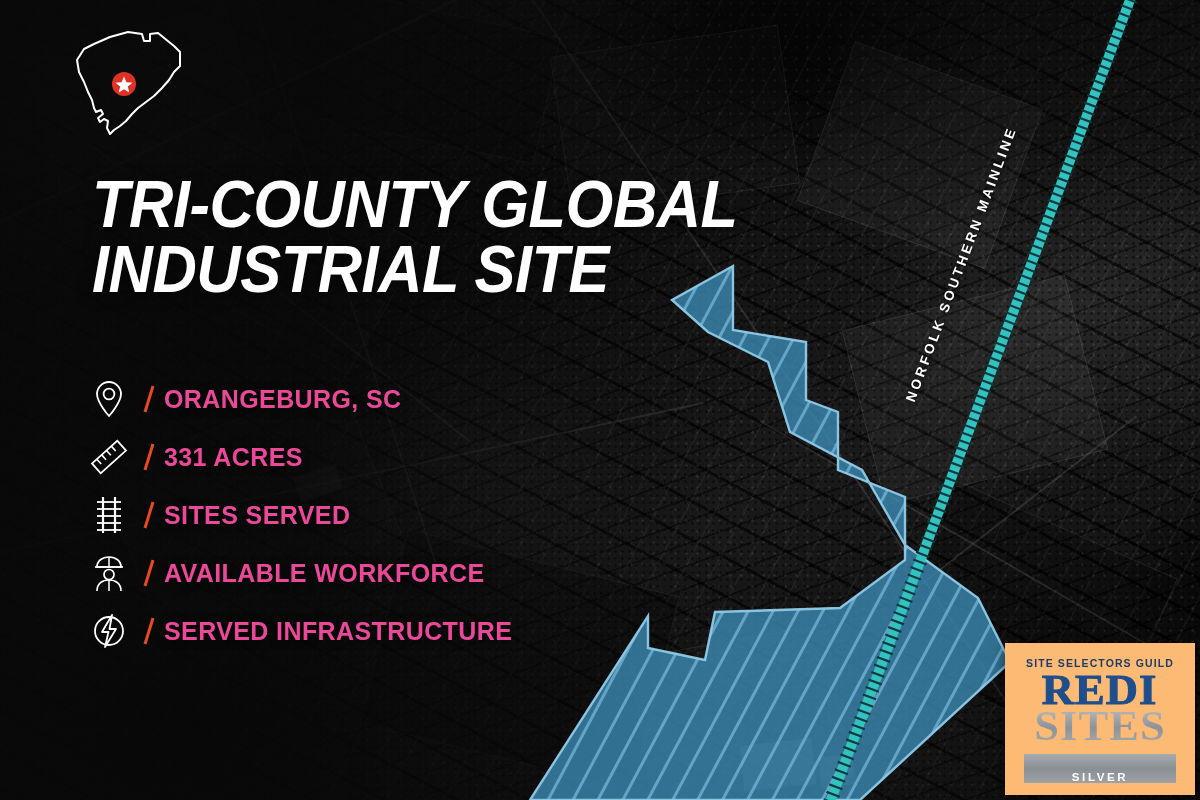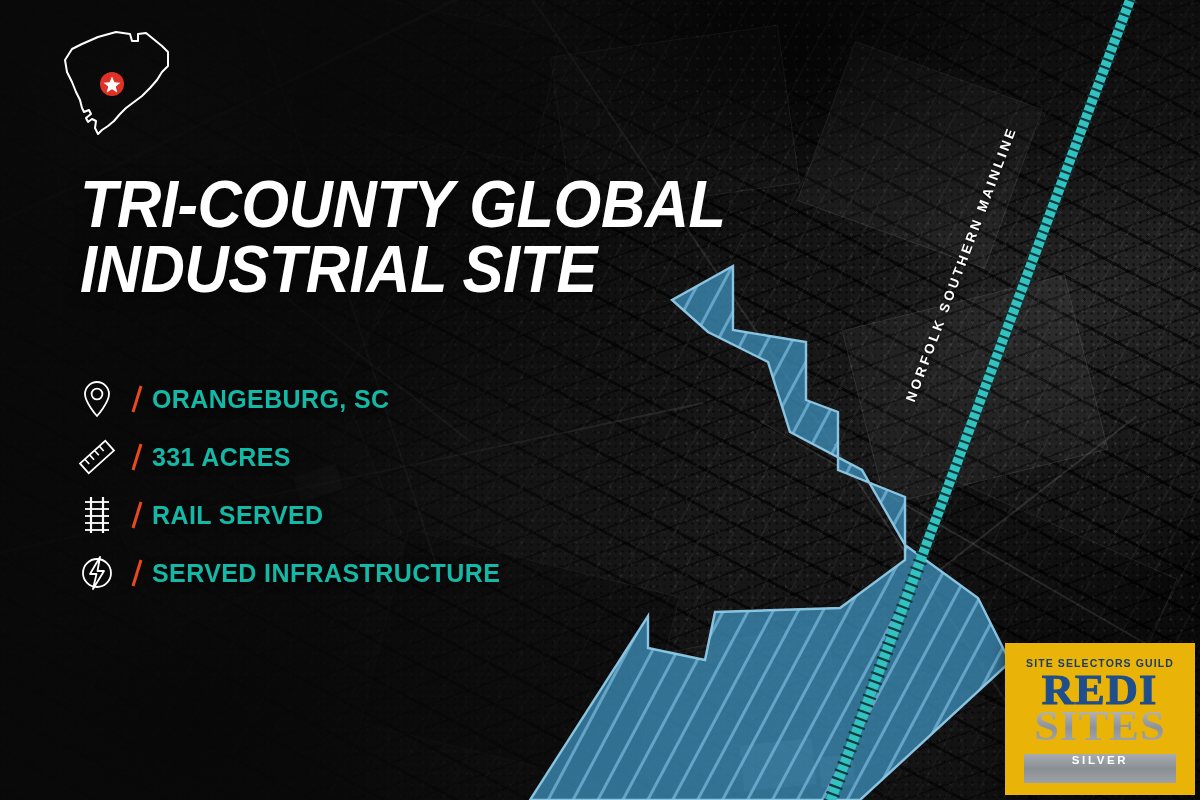--- a/index.html
+++ b/index.html
@@ -93,21 +93,21 @@
     font-family:"Liberation Sans", sans-serif;
     font-size:13.5px; font-weight:700;
     letter-spacing:3.1px;
     white-space:nowrap;
     transform-origin:left top;
     transform:rotate(-69.5deg) translate(-340px, 0px);
     text-shadow:0 1px 4px rgba(0,0,0,0.85);
   }
 
   
-  #content { position:absolute; left:0; top:0; width:760px; height:600px; }
+  #content { position:absolute; left:12px; top:0; width:760px; height:600px; }
 
   
   #state-locator { position:absolute; left:58px; top:22px; width:130px; height:120px; }
 
   
   #headline {
     position:absolute; left:80px; top:172px; width:680px;
     color:#ffffff;
     font-family:"Liberation Sans", sans-serif;
     font-weight:700; font-style:italic;
@@ -120,33 +120,33 @@
 
   
   #feature-list { position:absolute; left:72px; top:370px; width:640px; }
   .feature-row { display:flex; align-items:center; height:58px; margin-bottom:0px; }
   .feature-icon { width:50px; min-width:50px; height:46px; display:flex; align-items:center; justify-content:center; }
   .feature-slash {
     width:30px; min-width:30px; display:flex; align-items:center; justify-content:center;
   }
   .feature-slash svg { display:block; }
   .feature-label {
-    color:#14b8a6;
+    color:#ec4899;
     font-family:"Liberation Sans", sans-serif;
     font-weight:700; font-size:25px;
     letter-spacing:0.4px;
     white-space:nowrap;
     text-shadow:0 1px 8px rgba(0,0,0,0.7);
   }
 
   
   #redi-badge {
     position:absolute; right:5px; bottom:5px;
     width:190px; height:152px;
-    background:#eab308;
+    background:#fdba74;
     display:flex; flex-direction:column; align-items:center;
     padding:14px 12px 12px 12px;
     box-shadow:0 2px 14px rgba(0,0,0,0.55);
   }
   #badge-guild {
     font-family:"Liberation Sans", sans-serif;
     font-size:10.5px; font-weight:700; letter-spacing:1.1px;
     color:#1b3d68; white-space:nowrap; margin-bottom:2px;
   }
   #badge-redi {
@@ -160,21 +160,21 @@
     font-family:"Liberation Serif", serif;
     font-size:42px; font-weight:700; letter-spacing:1px; line-height:0.92;
     background:linear-gradient(180deg, #b8bcc0 0%, #8d9298 55%, #a7abaf 100%);
     -webkit-background-clip:text; background-clip:text; color:transparent;
     transform:scaleX(1.06); transform-origin:center;
     margin-top:-3px;
   }
   #badge-silver-bar {
     margin-top:9px; width:152px; height:36px;
     background:linear-gradient(180deg, #a8acb0 0%, #8a8f94 50%, #9ea2a6 100%);
-    display:flex; align-items:flex-start; justify-content:center;
+    display:flex; align-items:flex-end; justify-content:center;
   }
   #badge-silver-text {
     font-family:"Liberation Sans", sans-serif;
     font-size:11.5px; font-weight:700; letter-spacing:2.6px; color:#ffffff;
   }
 </style>
 </head>
 <body>
 
 <div id="map-stage">
@@ -417,23 +417,41 @@
           <line x1="3" y1="21" x2="27" y2="21" stroke="#ffffff" stroke-width="1.8"></line>
           <line x1="3" y1="28" x2="27" y2="28" stroke="#ffffff" stroke-width="1.8"></line>
           <line x1="3" y1="35" x2="27" y2="35" stroke="#ffffff" stroke-width="1.8"></line>
         </svg>
       </span>
       <span class="feature-slash">
         <svg width="14" height="32" viewBox="0 0 14 32">
             <line x1="11" y1="3" x2="3" y2="29" stroke="#e8491f" stroke-width="3"></line>
           </svg>
       </span>
-      <span class="feature-label">RAIL SERVED</span>
+      <span class="feature-label">SITES SERVED</span>
     </div>
 
+    <div class="feature-row">
+      <span class="feature-icon">
+        <svg width="34" height="40" viewBox="0 0 34 40">
+          <path d="M5,14 C5,8 10,4 17,4 C24,4 29,8 29,14 Z" fill="none" stroke="#ffffff" stroke-width="1.7"></path>
+          <line x1="17" y1="4" x2="17" y2="14" stroke="#ffffff" stroke-width="1.5"></line>
+          <line x1="3" y1="14" x2="31" y2="14" stroke="#ffffff" stroke-width="1.7"></line>
+          <circle cx="17" cy="21.5" r="5" fill="none" stroke="#ffffff" stroke-width="1.7"></circle>
+          <path d="M5,38 C5,30.5 10.5,27 17,27 C23.5,27 29,30.5 29,38" fill="none" stroke="#ffffff" stroke-width="1.7"></path>
+          <line x1="17" y1="27" x2="17" y2="38" stroke="#ffffff" stroke-width="1.5"></line>
+        </svg>
+      </span>
+      <span class="feature-slash">
+        <svg width="14" height="32" viewBox="0 0 14 32">
+            <line x1="11" y1="3" x2="3" y2="29" stroke="#e8491f" stroke-width="3"></line>
+          </svg>
+      </span>
+      <span class="feature-label">AVAILABLE WORKFORCE</span>
+    </div>
 
     <div class="feature-row">
       <span class="feature-icon">
         <svg width="38" height="40" viewBox="0 0 38 40">
           <circle cx="19" cy="20" r="14" fill="none" stroke="#ffffff" stroke-width="1.8"></circle>
           <path d="M22,4 L12,21 L18.5,21 L15,36 L26,18 L19.5,18 Z" fill="none" stroke="#ffffff" stroke-width="1.8" stroke-linejoin="round"></path>
         </svg>
       </span>
       <span class="feature-slash">
         <svg width="14" height="32" viewBox="0 0 14 32">

